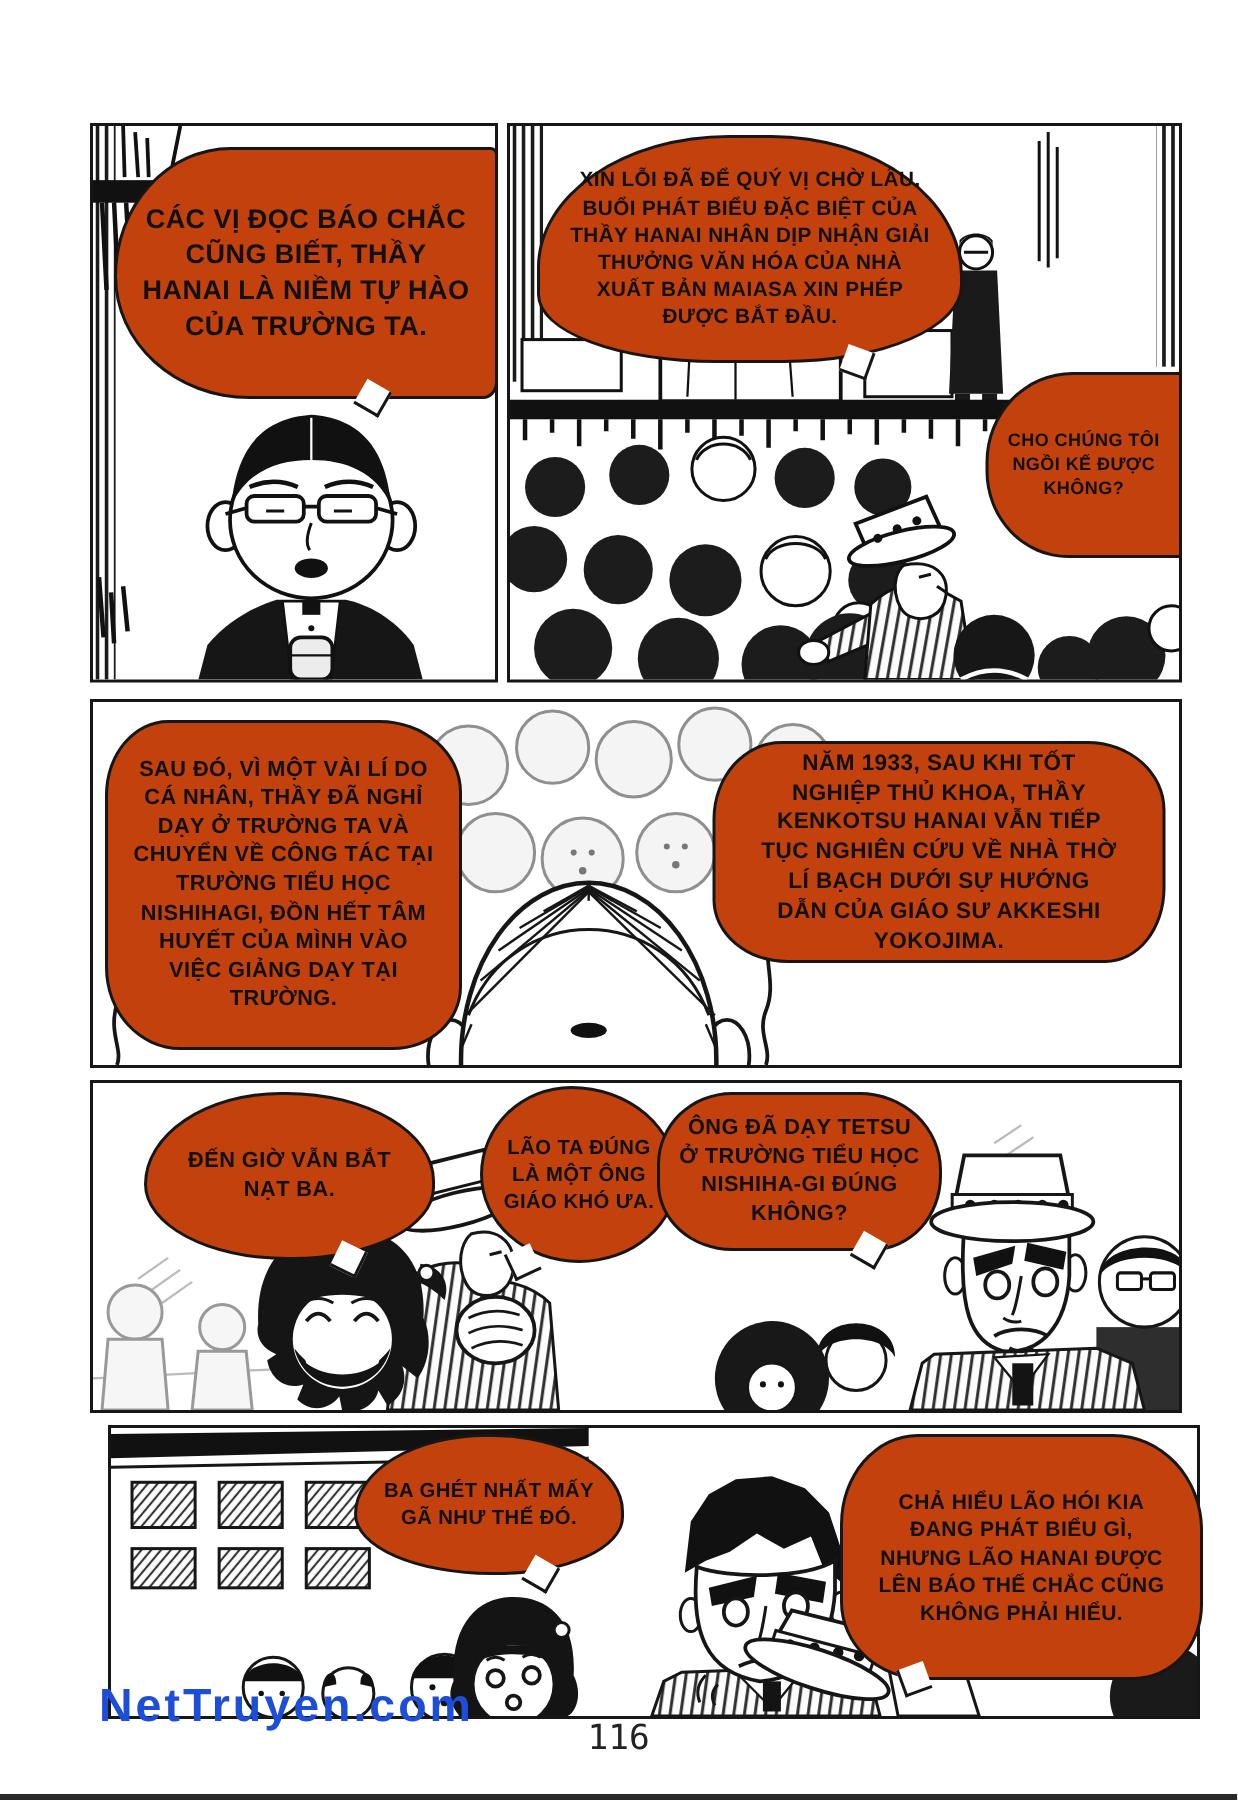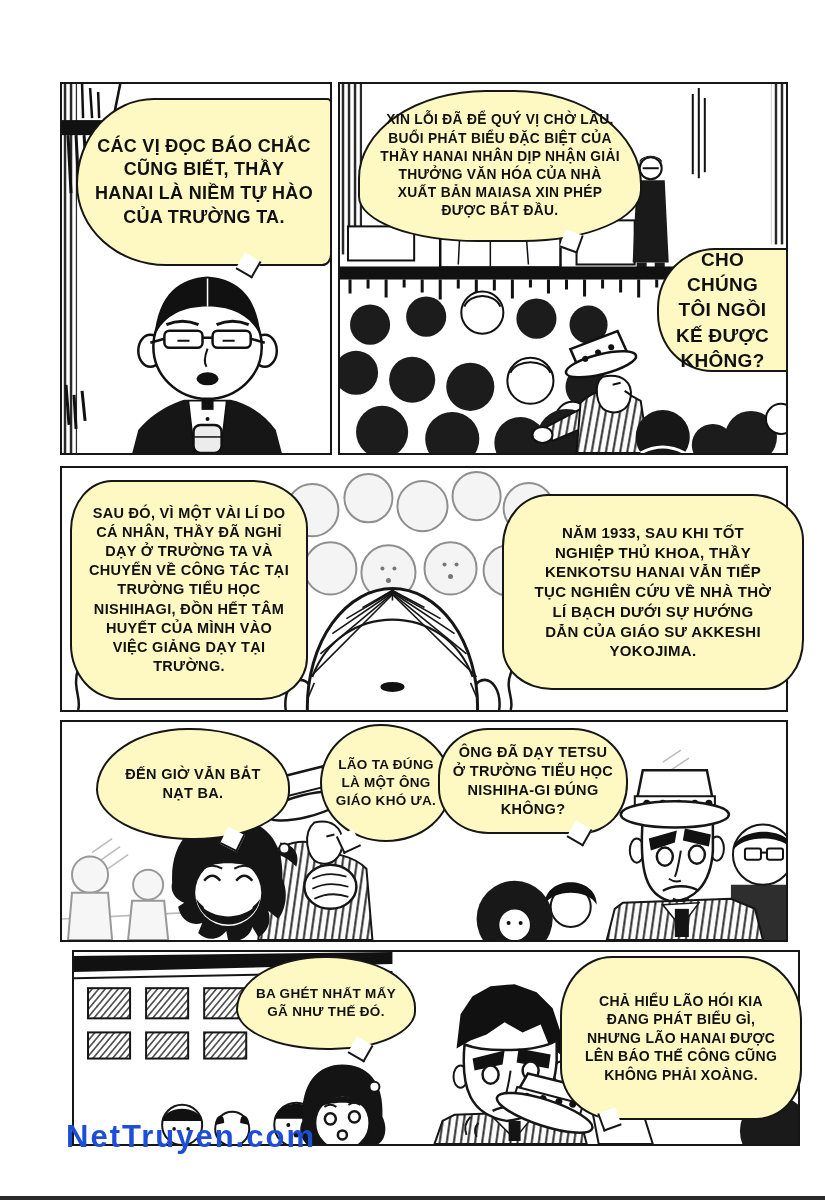--- a/index.html
+++ b/index.html
@@ -6,42 +6,42 @@
   .page{position:relative;width:825px;height:1200px;background:#ffffff;overflow:hidden;
         font-family:"Liberation Sans", sans-serif;color:#161616;}
   .panel{position:absolute;background:#ffffff;border:2.5px solid #161616;box-sizing:border-box;}
   .panel svg{position:absolute;left:0;top:0;width:100%;height:100%;}
   .p1{left:60px;top:82px;width:272px;height:373px;}
   .p2{left:338px;top:82px;width:450px;height:373px;}
   .p3{left:60px;top:466px;width:728px;height:246px;}
   .p4{left:60px;top:720px;width:728px;height:222px;}
   .p5{left:60px;top:950px;width:728px;height:196px;margin-left:12px;}
 
-  .bubble{position:absolute;background:#fef9c3;border:2.5px solid #161616;box-sizing:border-box;
+  .bubble{position:absolute;background:#c2410c;border:2.5px solid #161616;box-sizing:border-box;
           display:flex;align-items:center;justify-content:center;text-align:center;
           font-weight:700;letter-spacing:.3px;line-height:1.32;color:#111;z-index:5;}
   .bubble::after{display:none;}
   .tail-br::after{display:block;content:"";position:absolute;bottom:-11px;width:17px;height:17px;
           background:#fff;border-right:2.5px solid #161616;border-bottom:2.5px solid #161616;
           transform:rotate(30deg);}
   .tail-bl::after{display:block;content:"";position:absolute;bottom:-11px;width:17px;height:17px;
           background:#fff;border-left:2.5px solid #161616;border-bottom:2.5px solid #161616;
           transform:rotate(-25deg);}
 
   .b1{left:14px;top:14px;right:-2px;height:168px;font-size:18px;padding:22px 16px;
       border-radius:95px 6px 12px 110px / 105px 6px 14px 100px;}
   .b1::after{left:64%;}
   .b2{left:18px;top:6px;width:284px;height:152px;font-size:13.8px;padding:10px 20px;
       border-radius:45% 45% 42% 42% / 58% 62% 34% 30%;}
   .b2::after{left:72%;transform:rotate(20deg);}
-  .b3{right:-2px;top:164px;width:131px;height:124px;font-size:19px;padding:8px 10px;
+  .b3{right:-2px;top:164px;width:131px;height:124px;font-size:12px;padding:8px 10px;
       border-radius:58px 0 0 55px / 60px 0 0 58px;}
   .b4{left:8px;top:12px;width:238px;height:220px;font-size:14.5px;padding:0 16px;
       border-radius:42px 55px 46px 50px / 50px 48px 42px 55px;}
-  .b5{left:440px;top:26px;width:302px;height:196px;font-size:15px;padding:12px 30px;
+  .b5{left:413px;top:26px;width:302px;height:148px;font-size:15px;padding:12px 30px;
       border-radius:46px 52px 40px 50px / 52px 46px 50px 42px;}
   .b6{left:34px;top:6px;width:194px;height:112px;font-size:14.5px;padding:8px 14px;
       border-radius:48% 52% 50% 50% / 56% 54% 44% 46%;}
   .b6::after{left:66%;transform:rotate(26deg);}
   .b7{left:258px;top:2px;width:132px;height:118px;font-size:13.5px;padding:8px 10px;
       border-radius:46% 54% 50% 50% / 50% 52% 48% 50%;}
   .b7::after{left:13%;}
   .b8{left:376px;top:6px;width:190px;height:106px;font-size:14.5px;padding:19px 12px;
       border-radius:50px 55px 46px 50px / 48px 52px 50px 45px;}
   .b8::after{left:70%;}
@@ -405,22 +405,23 @@
             <circle cx="494" cy="143" r="3.5" fill="#111"></circle>
           <ellipse cx="470" cy="160" rx="50" ry="13" fill="#fff" stroke="#161616" stroke-width="2.5"></ellipse>
         </g>
         <path d="M404,170 q-6,6 -2,14 M396,164 q-8,8 -4,18" stroke="#161616" stroke-width="2" fill="none"></path>
       </g>
       <g>
         <circle cx="700" cy="178" r="35" fill="#1a1a1a"></circle>
       </g>
     </svg>
     <div class="bubble b9 tail-br">BA GHÉT NHẤT MẤY GÃ NHƯ THẾ ĐÓ.</div>
-    <div class="bubble b10 tail-bl">CHẢ HIỂU LÃO HÓI KIA ĐANG PHÁT BIỂU GÌ, NHƯNG LÃO HANAI ĐƯỢC LÊN BÁO THẾ CÔNG CŨNG KHÔNG PHẢI XOÀNG.</div>
+    <div class="bubble b10 tail-bl">CHẢ HIỂU LÃO HÓI KIA ĐANG PHÁT BIỂU GÌ, NHƯNG LÃO HANAI ĐƯỢC LÊN BÁO THẾ CHẮC CŨNG KHÔNG PHẢI HIỂU.</div>
   </section>
 
   <div class="watermark">
     <div class="wm2">NetTruyen.com</div>
   </div>
 
+  <div class="pageno">116</div>
   <div class="bottom-bar"></div>
 
 </div>
 
 </body></html>

